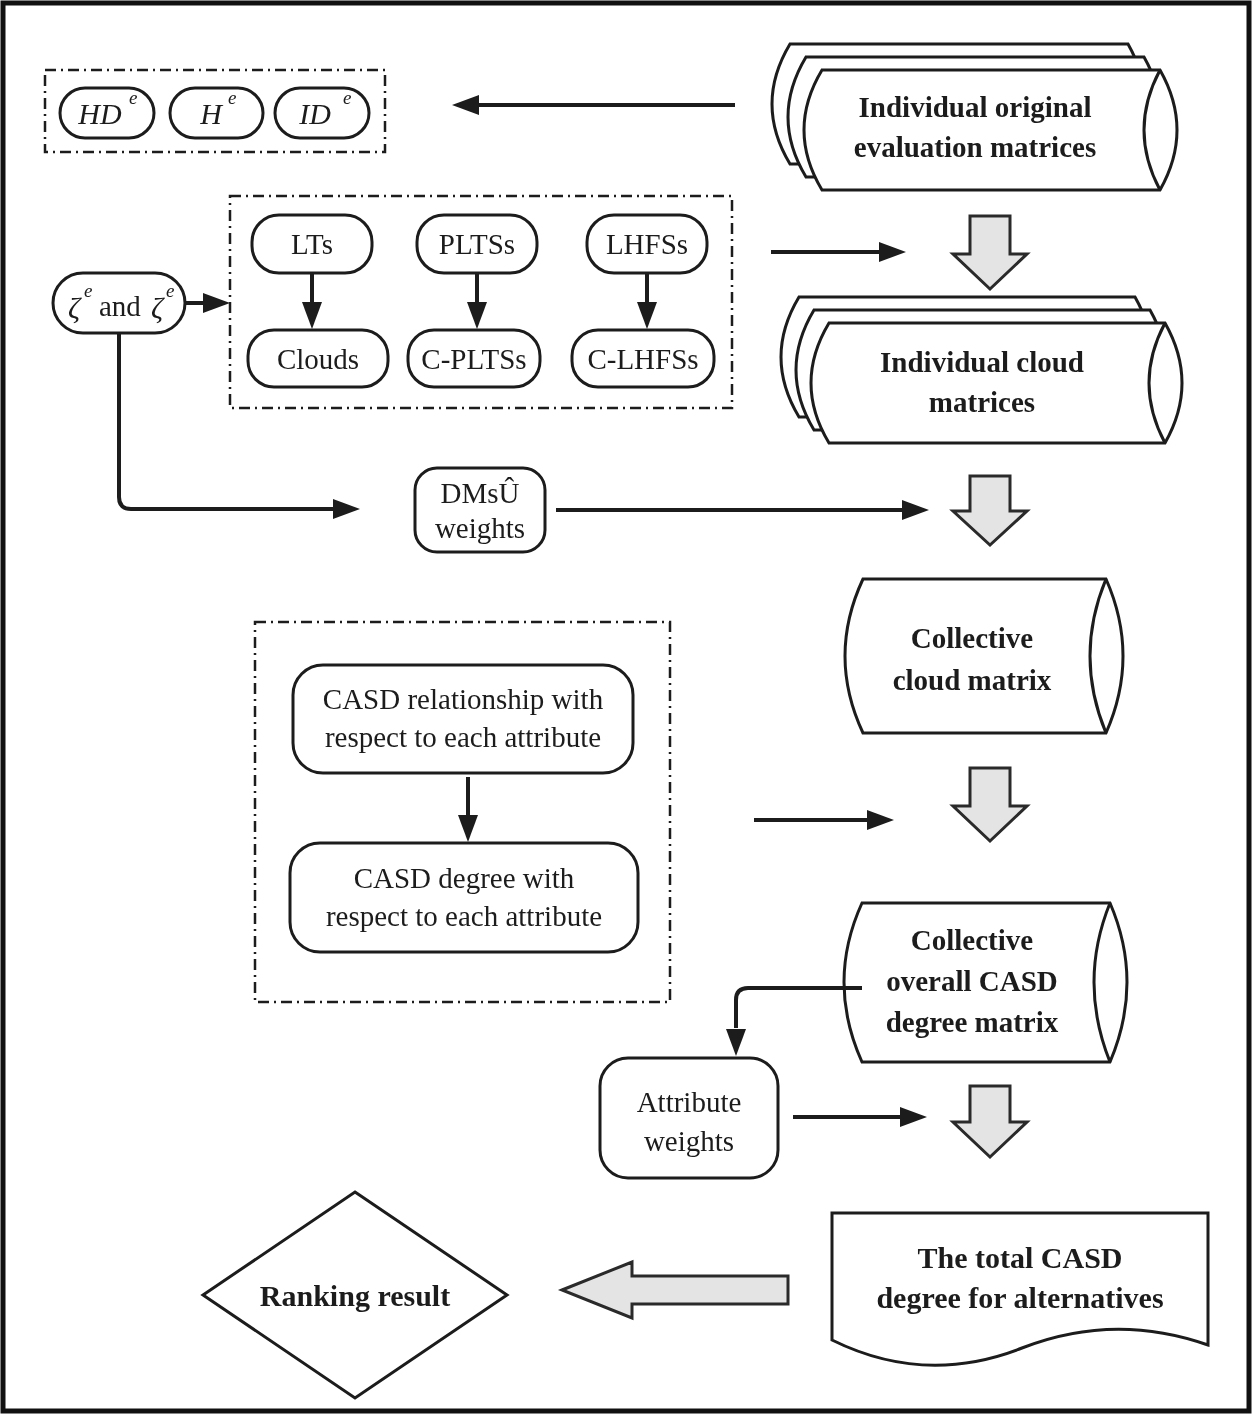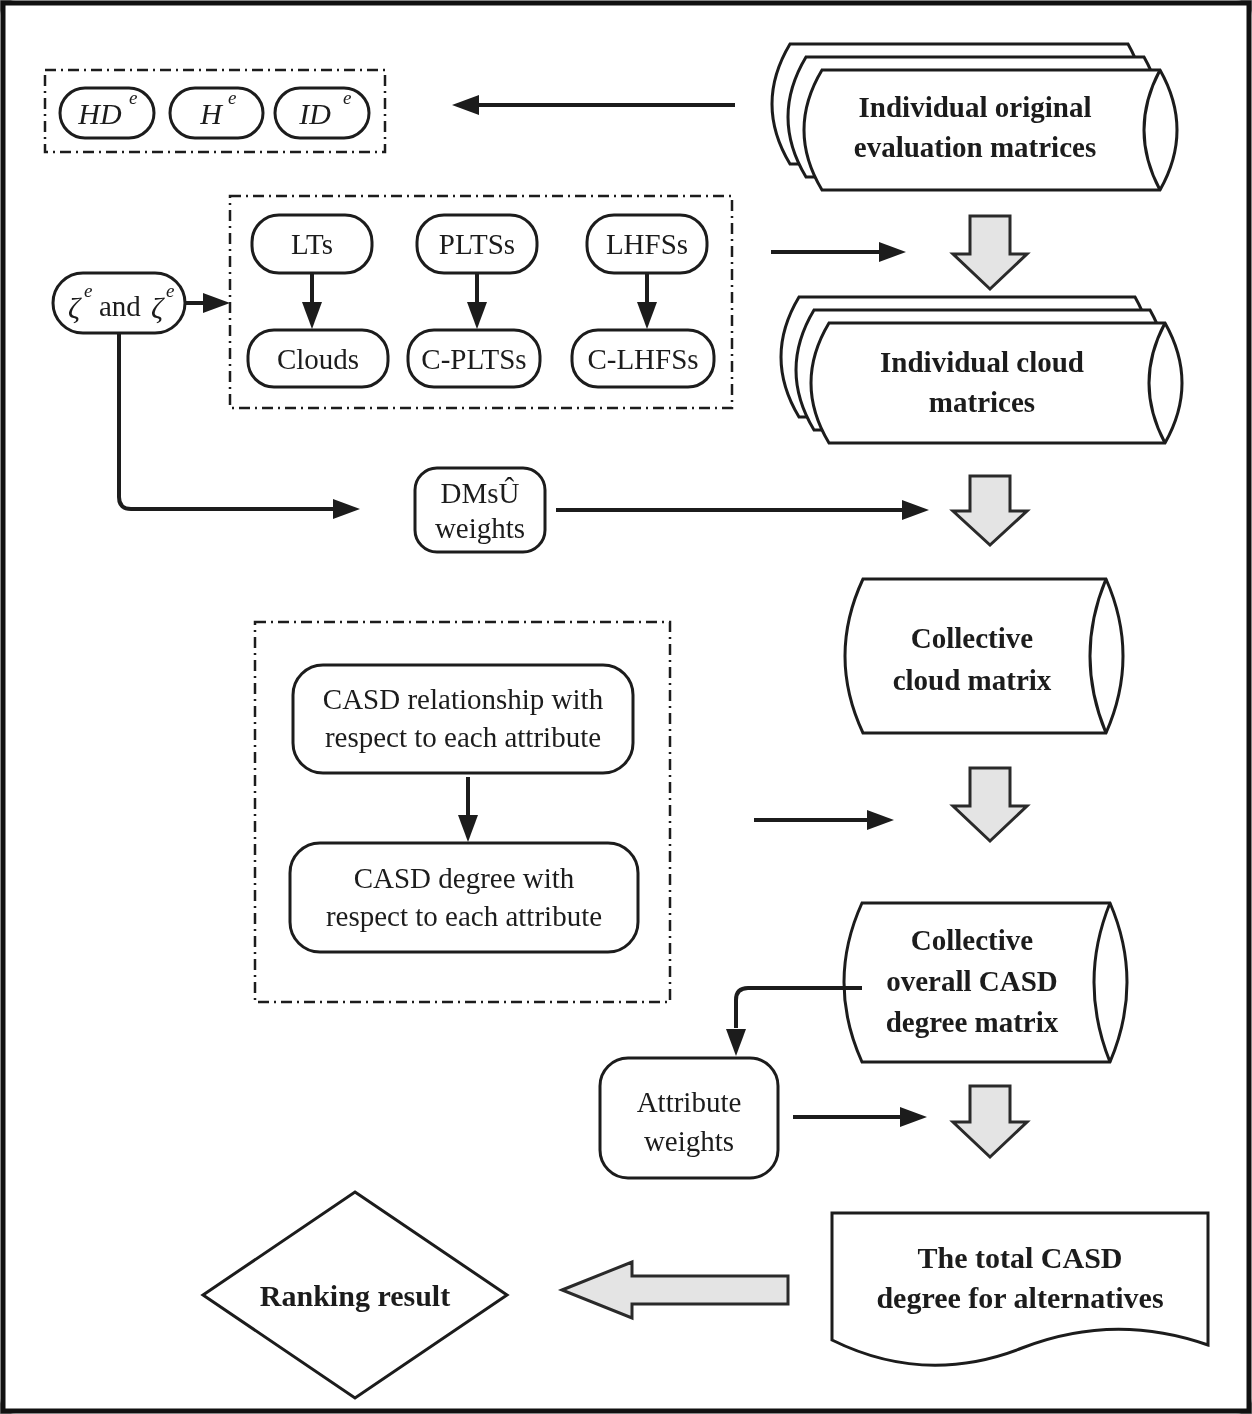--- a/index.html
+++ b/index.html
@@ -1,16 +1,16 @@
 <!DOCTYPE html>
 <html><head>
 <meta charset="utf-8">
 <style>
   html,body{margin:0;padding:0;background:#888;}
-  #stage{width:1252px;height:1414px;background:#ffffff;position:relative;margin:0 auto;border-radius:16px;}
+  #stage{width:1252px;height:1414px;background:#ffffff;position:relative;margin:0 auto;}
   svg{display:block}
   text{font-family:"Liberation Serif","DejaVu Serif",serif;fill:#1c1c1c;}
   .lbl{font-size:29px;}
   .lbl-b{font-size:29px;font-weight:bold;}
   .lbl-b30{font-size:30px;font-weight:bold;}
   .ital{font-style:italic;font-size:30px;}
   .sup{font-style:italic;font-size:19px;}
   .shape{fill:#ffffff;stroke:#1c1c1c;stroke-width:3;}
   .thin{stroke:#1c1c1c;stroke-width:4;fill:none;}
   .head{fill:#1c1c1c;stroke:none;}

